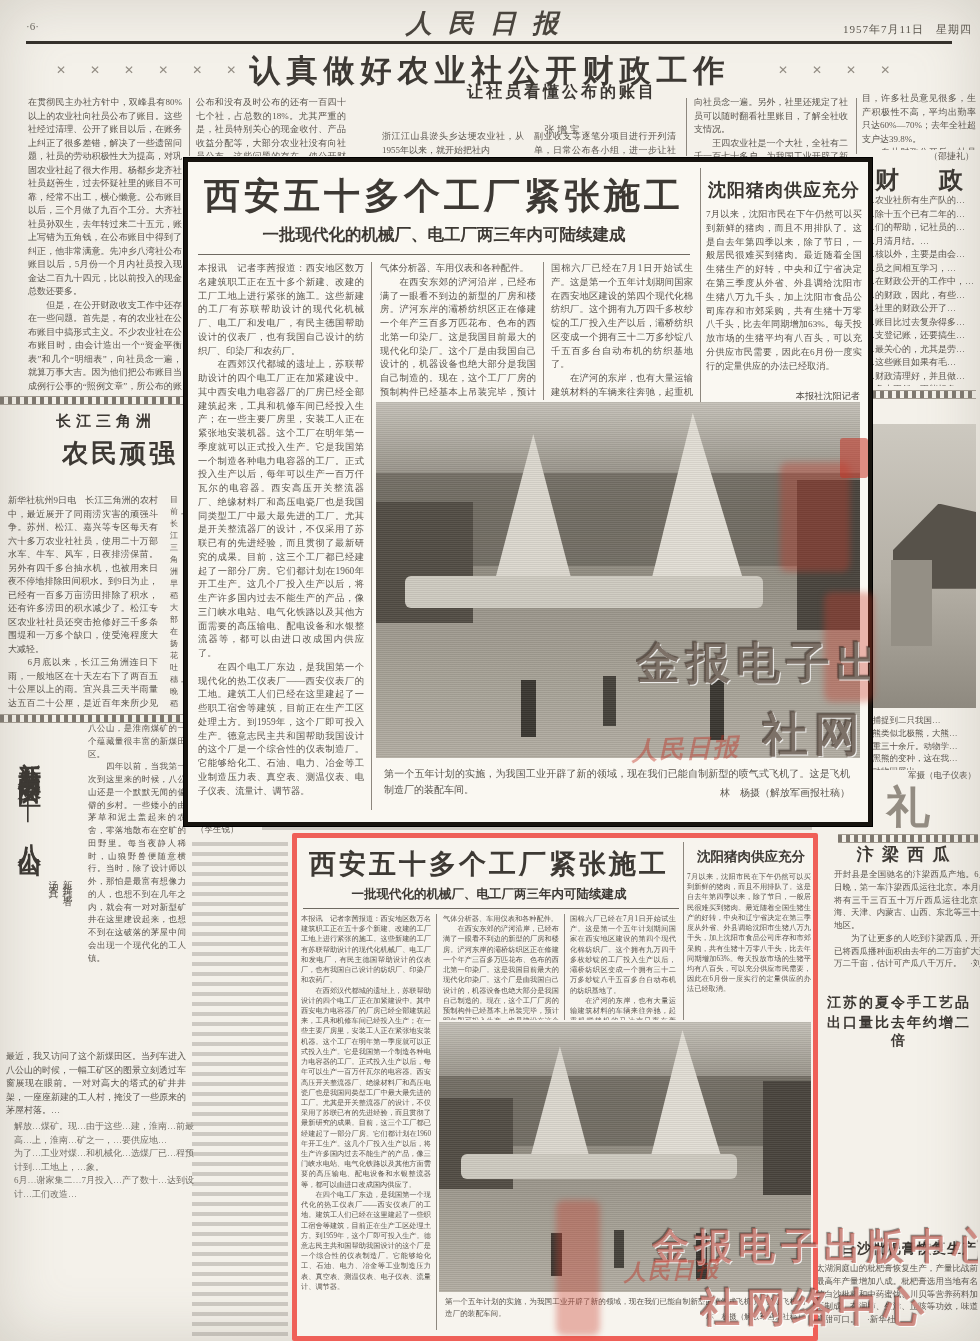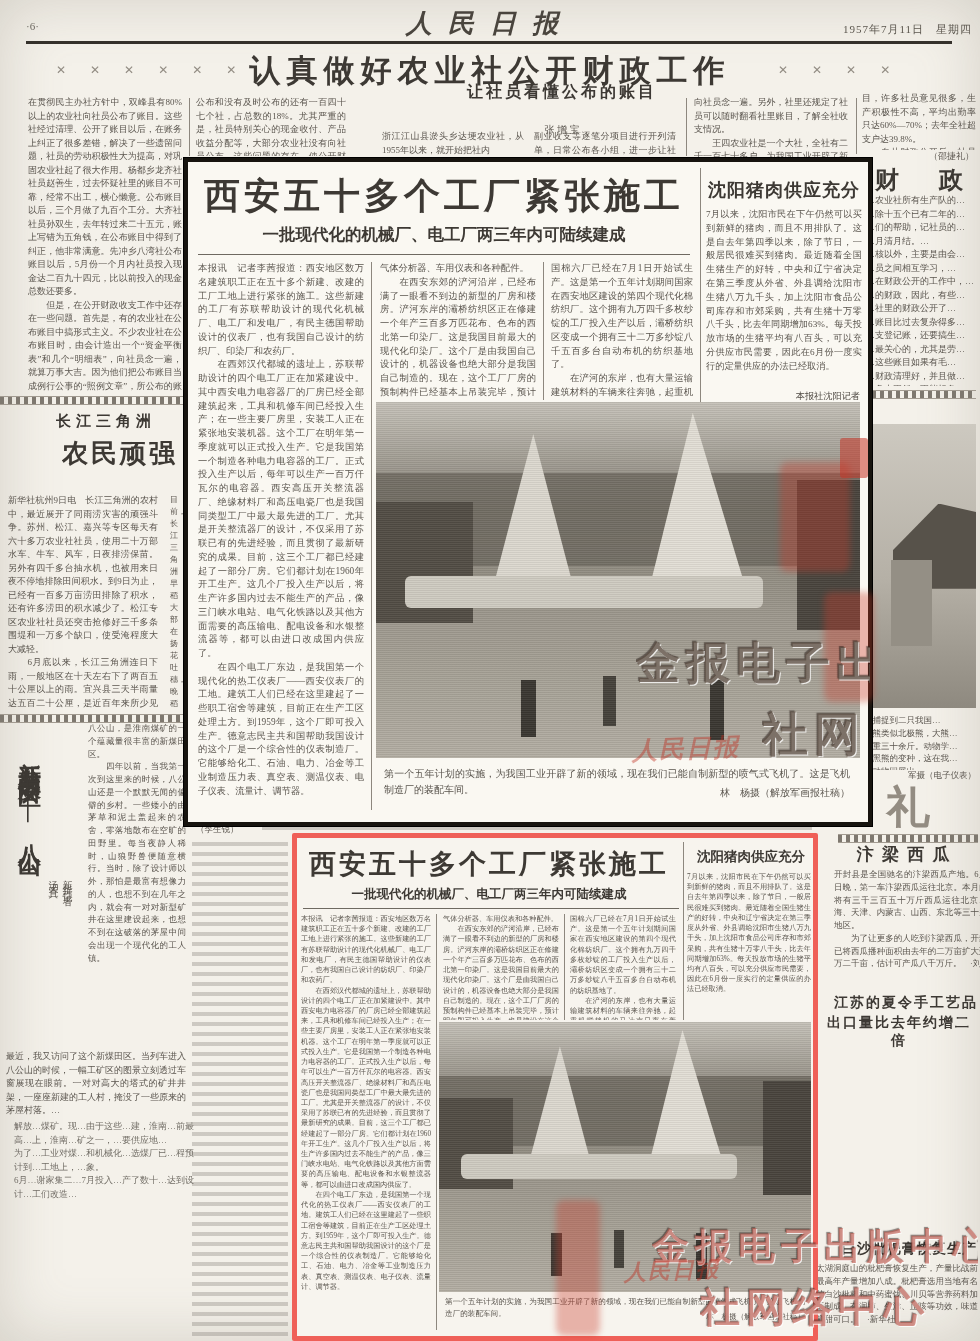--- a/index.html
+++ b/index.html
@@ -128,21 +128,21 @@
 6月…谢家集二…7月投入…产了数十…达到设计…工们改造…</div>
 
 <div class="a" style="left:196px;top:824px;font-size:8.5px;color:#5a554e;">（李生锐）</div>
 <div class="a tex" style="left:192px;top:842px;width:96px;height:494px;"></div>
 <div class="a tex" style="left:262px;top:826px;width:550px;height:6px;"></div>
 
 <div class="a orn" style="left:838px;top:834px;width:140px;"></div>
 <div class="a ctr hd" style="left:830px;top:843px;width:148px;font-size:17px;letter-spacing:2px;">汴 梁 西 瓜</div>
 <div class="a bt" style="left:816px;top:868px;width:162px;height:122px;font-size:8.5px;margin-left:18px;">开封县是全国驰名的汴梁西瓜产地。6月30日晚，第一车汴梁西瓜运往北京。本月内，将有三千三百五十万斤西瓜运往北京、上海、天津、内蒙古、山西、东北等三十多个地区。
 　　为了让更多的人吃到汴梁西瓜，开封县已将西瓜播种面积由去年的二万亩扩大到三万二千亩，估计可产瓜八千万斤。　·刘益·</div>
-<div class="a ctr hd" style="left:820px;top:994px;width:158px;font-size:14px;letter-spacing:2px;text-align:right;">江苏的夏令手工艺品</div>
+<div class="a ctr hd" style="left:820px;top:994px;width:158px;font-size:14px;letter-spacing:2px;">江苏的夏令手工艺品</div>
 <div class="a ctr hd" style="left:820px;top:1014px;width:158px;font-size:14px;letter-spacing:2px;">出口量比去年约增二倍</div>
 <div class="a hd" style="left:842px;top:1240px;width:136px;font-size:14px;letter-spacing:1px;white-space:nowrap;overflow:hidden;">白沙枇杷膏恢复生产</div>
 <div class="a bt" style="left:816px;top:1262px;width:162px;height:76px;font-size:8.5px;">太湖洞庭山的枇杷膏恢复生产，产量比战前最高年产量增加八成。枇杷膏选用当地有名的白沙枇杷和中药蜜饯、川贝等营养药料加工制成，有润肺、生津、止咳等功效，味道鲜甜可口。　·新华社·</div>
 
 <div class="a inset" style="left:184px;top:158px;width:680px;height:660px;">
   <div class="a ctr hd" style="left:6px;top:10px;width:500px;font-size:36px;letter-spacing:4px;">西安五十多个工厂紧张施工</div>
   <div class="a ctr hd" style="left:36px;top:62px;width:440px;font-size:16.5px;">一批现代化的机械厂、电工厂两三年内可陆续建成</div>
   <div class="a hr" style="left:10px;top:92px;width:492px;"></div>
 
   <div class="a bt" style="left:10px;top:100px;width:166px;height:552px;font-size:9.3px;line-height:1.48;">本报讯　记者李茜报道：西安地区数万名建筑职工正在五十多个新建、改建的工厂工地上进行紧张的施工。这些新建的工厂有苏联帮助设计的现代化机械厂、电工厂和发电厂，有民主德国帮助设计的仪表厂，也有我国自己设计的纺织厂、印染厂和农药厂。

